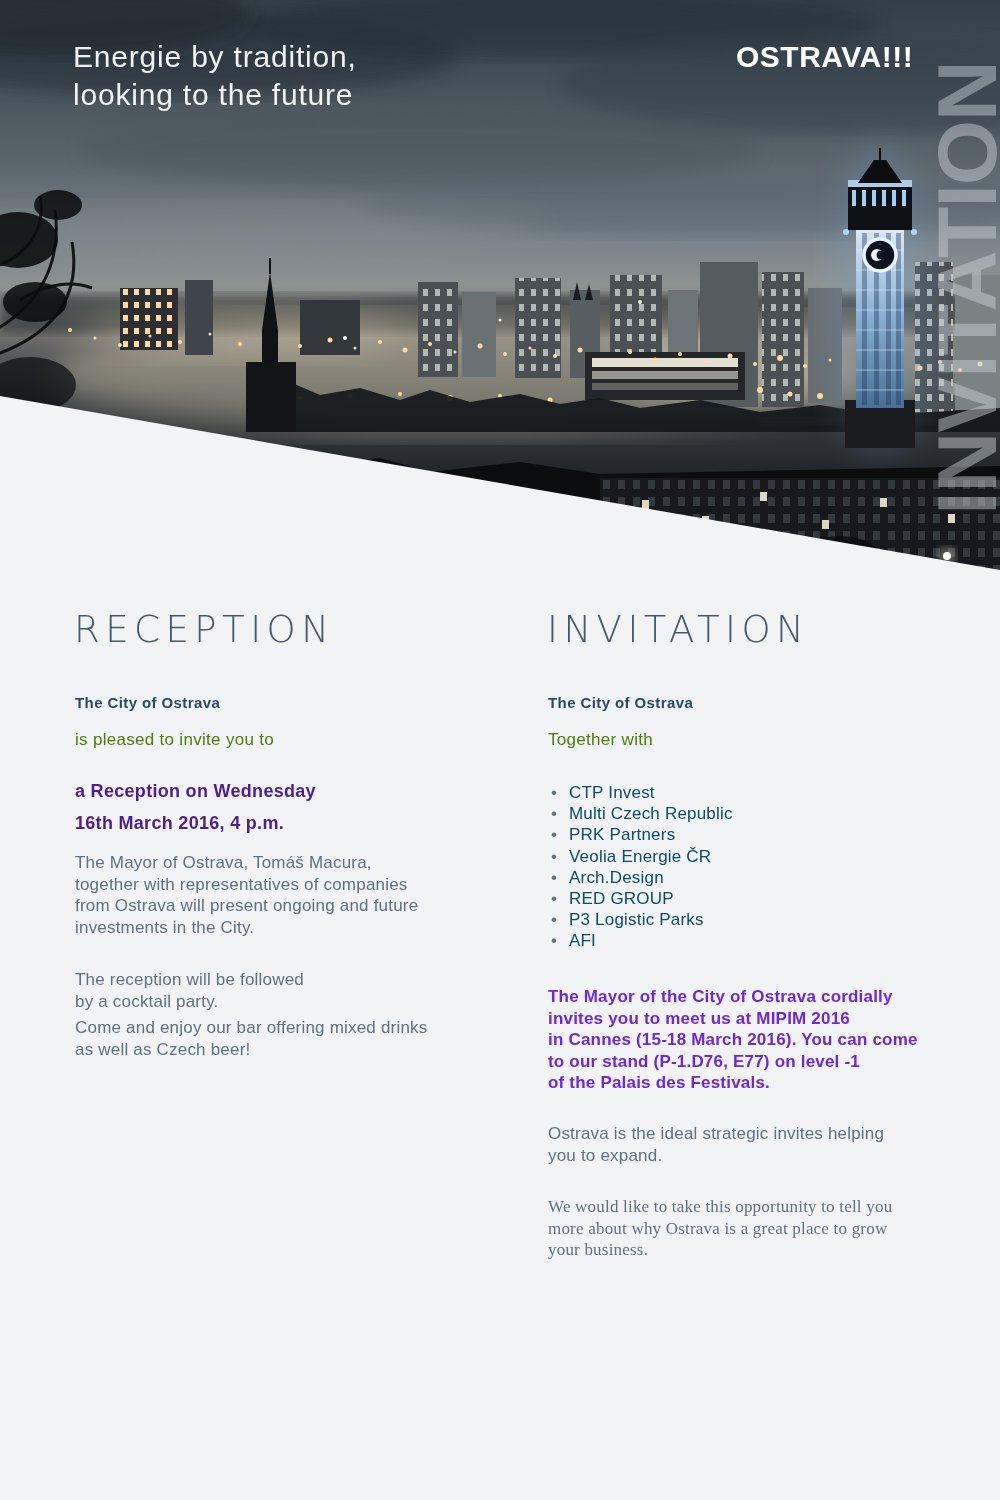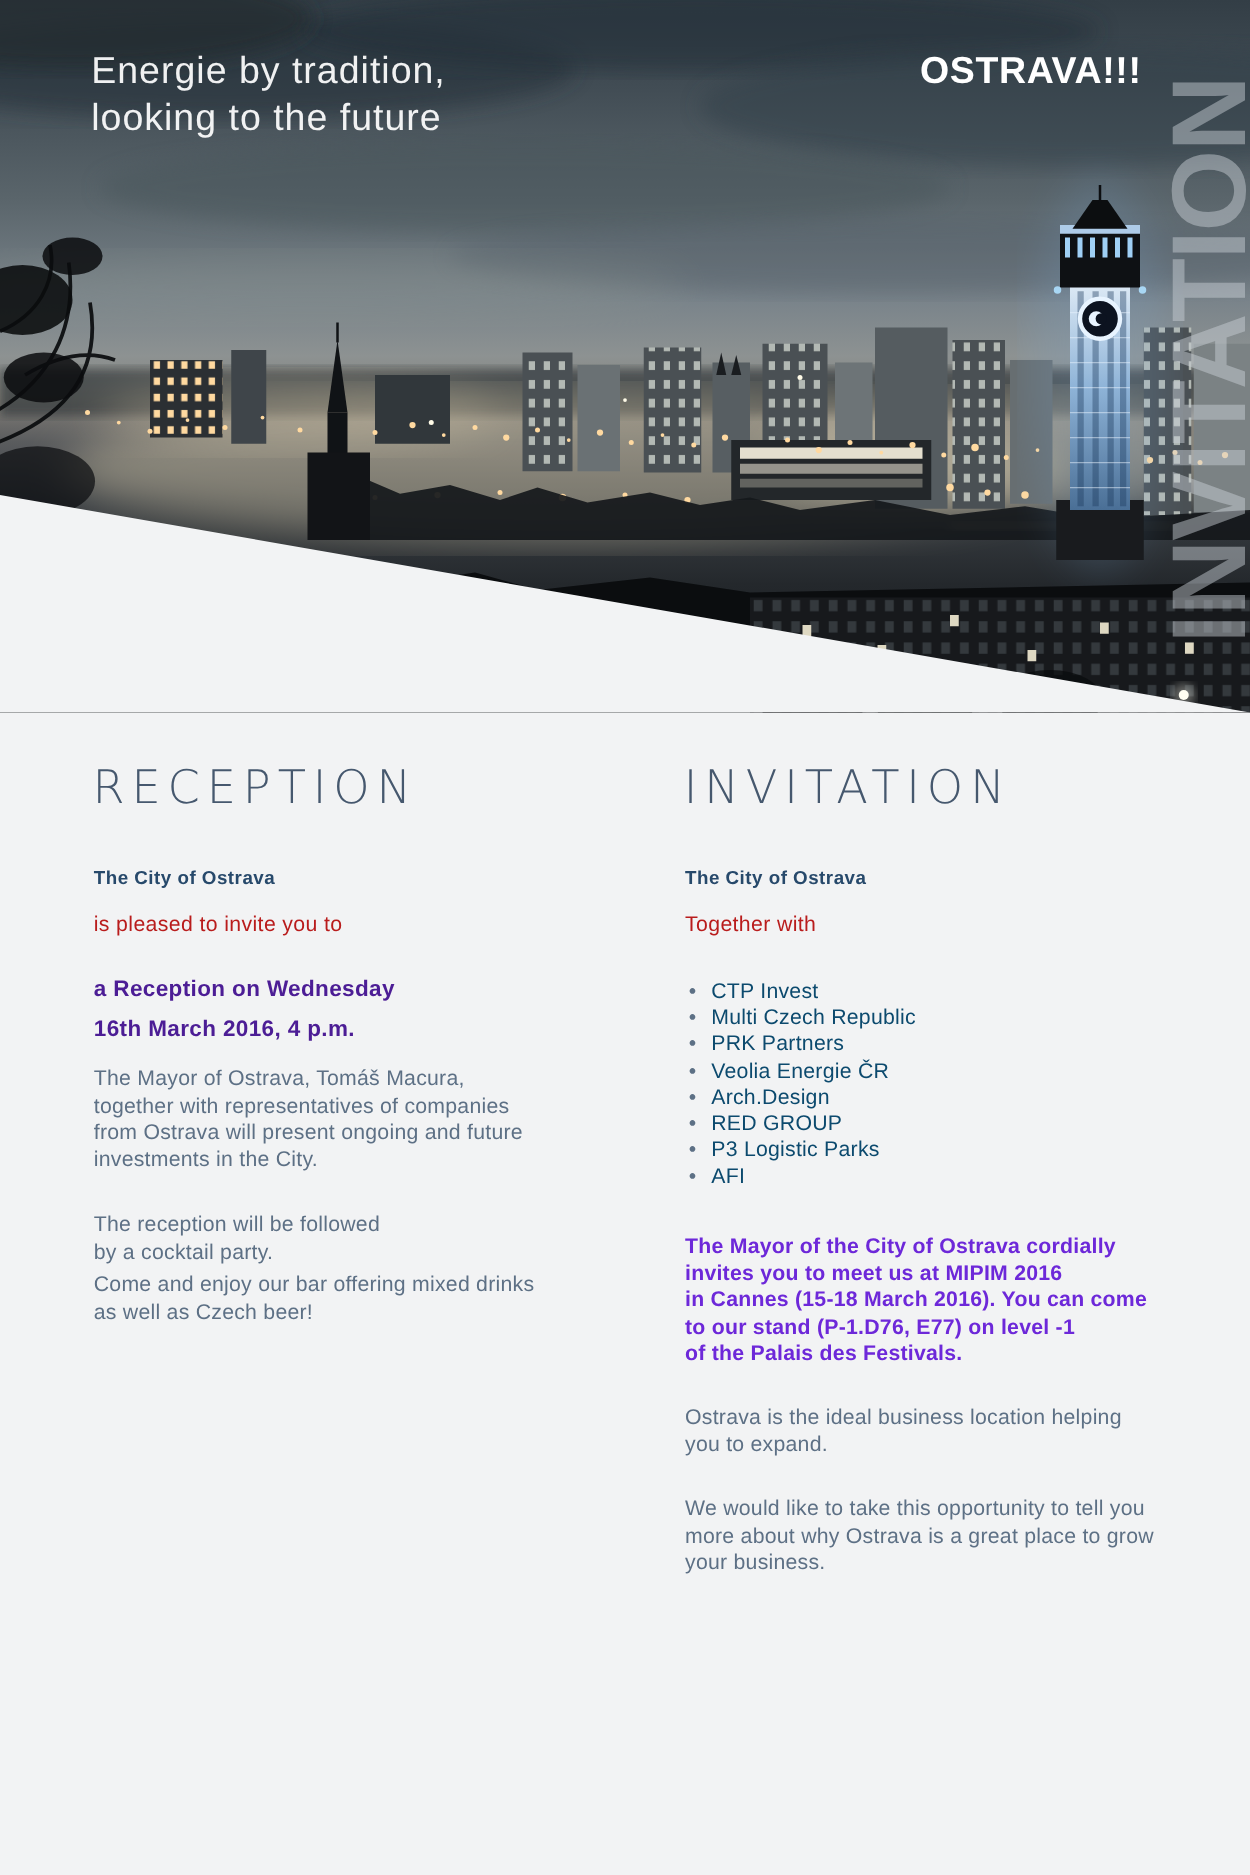--- a/index.html
+++ b/index.html
@@ -12,21 +12,21 @@
            font-weight:300;letter-spacing:.8px;color:rgba(255,255,255,.93);white-space:pre-line;}
   .brand{position:absolute;left:736px;top:40px;font-size:30px;font-weight:800;
          letter-spacing:.5px;color:#ffffff;}
   .vertical-label{position:absolute;left:707px;top:242px;width:520px;height:92px;
          transform:rotate(-90deg);text-align:center;font-size:84px;font-weight:700;
          color:rgba(200,207,213,.48);line-height:92px;letter-spacing:-1px;}
   
   .col-heading{position:absolute;font-size:37px;font-weight:300;letter-spacing:5.5px;
          color:#46586e;font-family:"DejaVu Sans","Liberation Sans",sans-serif;}
   .org{position:absolute;font-size:15px;font-weight:700;color:#27496b;letter-spacing:.4px;}
-  .intro{position:absolute;font-size:17px;color:#b91c1c;letter-spacing:.3px;}
+  .intro{position:absolute;font-size:17px;color:#4d7c0f;letter-spacing:.3px;}
   .event{position:absolute;font-size:18px;font-weight:700;color:#4c1d95;line-height:32px;
          white-space:pre-line;letter-spacing:.3px;}
   .para{position:absolute;font-size:17px;color:#5d7085;line-height:21.5px;
          white-space:pre-line;letter-spacing:.2px;}
   .para-bold{position:absolute;font-size:17px;font-weight:700;color:#6d28d9;line-height:21.5px;
          white-space:pre-line;letter-spacing:.2px;}
   .partners{position:absolute;left:549px;top:782px;margin:0;padding:0;list-style:none;}
   .partners li{position:relative;font-size:17px;color:#0c4a6e;line-height:21.2px;
          padding-left:20px;letter-spacing:.2px;}
   .partners li::before{content:"•";position:absolute;left:2px;top:0;color:#5d7085;}
@@ -273,23 +273,23 @@
       <li>Arch.Design</li>
       <li>RED GROUP</li>
       <li>P3 Logistic Parks</li>
       <li>AFI</li>
     </ul>
     <div class="para-bold" style="left:548px;top:986px;width:430px;">The Mayor of the City of Ostrava cordially
 invites you to meet us at MIPIM 2016
 in Cannes (15-18 March 2016). You can come
 to our stand (P-1.D76, E77) on level -1
 of the Palais des Festivals.</div>
-    <div class="para" style="left:548px;top:1123px;width:430px;">Ostrava is the ideal business location helping
+    <div class="para" style="left:548px;top:1123px;width:430px;">Ostrava is the ideal strategic invites helping
 you to expand.</div>
-    <div class="para" style="left:548px;top:1196px;width:430px;">We would like to take this opportunity to tell you
+    <div class="para" style="left:548px;top:1196px;width:430px;font-family:Liberation Serif, serif;">We would like to take this opportunity to tell you
 more about why Ostrava is a great place to grow
 your business.</div>
   </div>
 
   <div class="logos">
 
     
 
     
 

